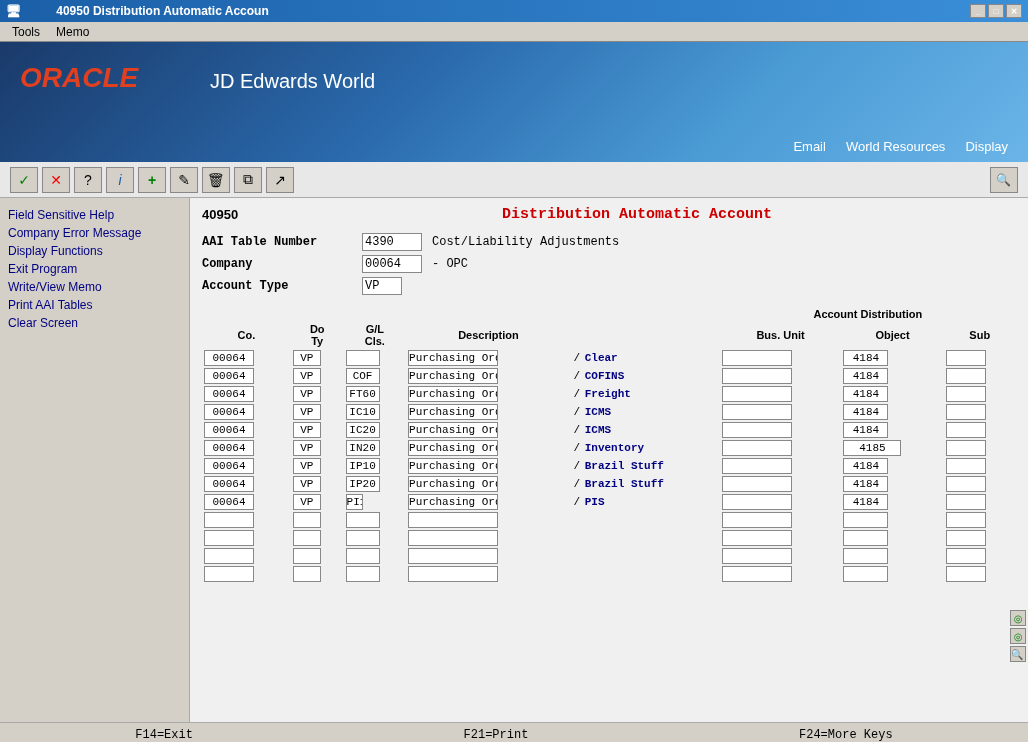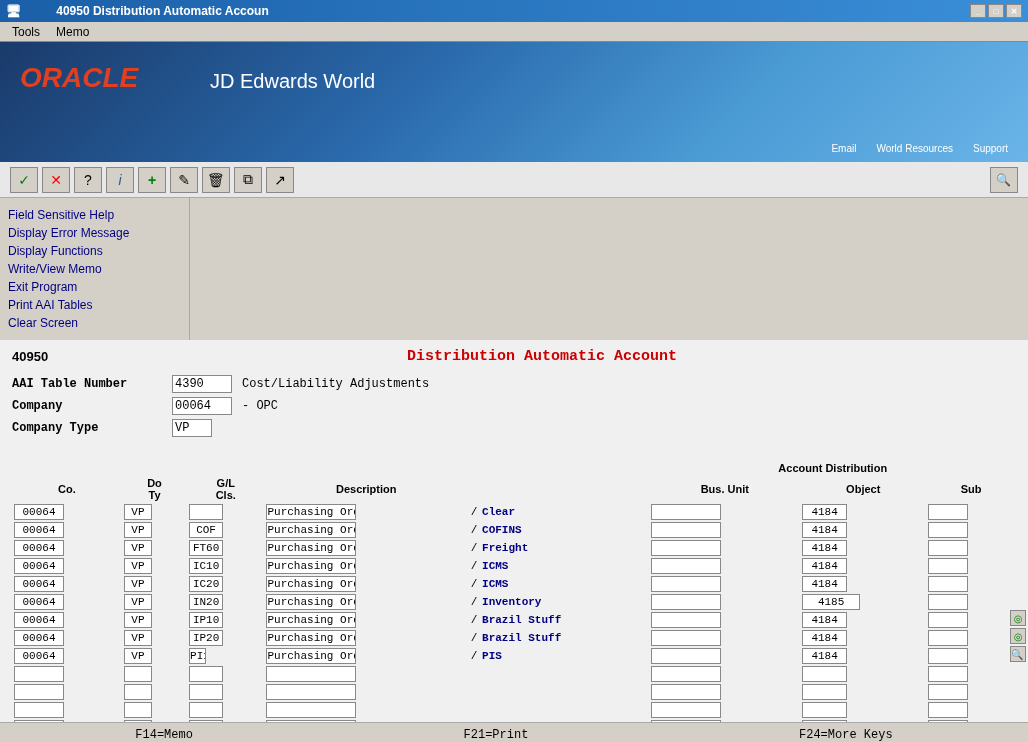--- a/index.html
+++ b/index.html
@@ -65,21 +65,21 @@
       color: white;
       font-size: 20px;
     }
     #header-nav {
       position: absolute;
       bottom: 8px;
       right: 20px;
       display: flex;
       gap: 20px;
       color: white;
-      font-size: 10px;
+      font-size: 13px;
     }
     .header-nav-item { cursor: pointer; }
 
     
     #toolbar {
       background: #e8e8e8;
       height: 36px;
       border-bottom: 1px solid #aaa;
       display: flex;
       align-items: center;
@@ -100,21 +100,20 @@
       background: #d4d0c8;
       border: 1px solid #888;
       display: flex; align-items: center; justify-content: center;
       cursor: pointer;
     }
 
     
     #main-container {
       display: flex;
       height: calc(742px - 22px - 20px - 120px - 36px - 24px);
-      flex-direction: column;
     }
 
     
     #sidebar {
       width: 190px;
       background: #d4d0c8;
       border-right: 1px solid #aaa;
       padding: 8px 4px;
       flex-shrink: 0;
     }
@@ -230,45 +229,45 @@
 </div>
 
 <div id="oracle-header">
   <div id="oracle-logo">
     <span style="color:#e04020;">ORACLE</span>
   </div>
   <div id="jde-text">JD Edwards World</div>
   <div id="header-nav">
     <span class="header-nav-item">Email</span>
     <span class="header-nav-item">World Resources</span>
-    <span class="header-nav-item">Support</span>
+    <span class="header-nav-item">Display</span>
   </div>
 </div>
 
 <div id="toolbar">
   <div class="toolbar-btn" style="color:green;">✓</div>
   <div class="toolbar-btn" style="color:red;">✕</div>
   <div class="toolbar-btn">?</div>
   <div class="toolbar-btn" style="color:#1a5fa8; font-style:italic;">i</div>
   <div class="toolbar-btn" style="color:green; font-weight:bold;">+</div>
   <div class="toolbar-btn">✎</div>
   <div class="toolbar-btn">🗑</div>
   <div class="toolbar-btn">⧉</div>
   <div class="toolbar-btn">↗</div>
   <div class="toolbar-search" style="margin-left:auto;">🔍</div>
 </div>
 
 <div id="main-container" style="display:flex; height:524px;">
 
   <div id="sidebar">
     <div class="sidebar-item">Field Sensitive Help</div>
-    <div class="sidebar-item">Display Error Message</div>
+    <div class="sidebar-item">Company Error Message</div>
     <div class="sidebar-item">Display Functions</div>
+    <div class="sidebar-item">Exit Program</div>
     <div class="sidebar-item">Write/View Memo</div>
-    <div class="sidebar-item">Exit Program</div>
     <div class="sidebar-item">Print AAI Tables</div>
     <div class="sidebar-item">Clear Screen</div>
   </div>
 
   <div id="content" style="position:relative;">
 
     <div style="display:flex; align-items:center; margin-bottom:10px;">
       <span class="form-id" style="margin-right:20px;">40950</span>
       <span class="form-title" style="flex:1; text-align:center;">Distribution Automatic Account</span>
     </div>
@@ -280,25 +279,25 @@
       <span class="field-desc" style="font-family:'Courier New',monospace; color:#000;">Cost/Liability Adjustments</span>
     </div>
 
     <div class="field-row">
       <span class="field-label">Company</span>
       <input type="text" class="field-input" style="width: 60px;" value="00064">
       <span class="field-desc" style="font-family:'Courier New',monospace;">- OPC</span>
     </div>
 
     <div class="field-row">
-      <span class="field-label">Company Type</span>
+      <span class="field-label">Account Type</span>
       <input type="text" class="field-input" style="width: 40px;" value="VP">
     </div>
 
-    <table class="data-table" style="margin-top:24px;">
+    <table class="data-table" style="margin-top:12px;">
       <thead>
         <tr>
           <td colspan="3" style="text-align:center; padding-bottom:0;"></td>
           <td style="text-align:center; padding-bottom:0;"></td>
           <td colspan="2" style="text-align:center; padding-bottom:0;"></td>
           <td colspan="3" style="text-align:center; font-weight:bold; font-family:Arial,sans-serif; font-size:11px;">Account Distribution</td>
         </tr>
         <tr>
           <th>Co.</th>
           <th>Do<br>Ty</th>
@@ -460,16 +459,16 @@
 
     <div style="position:absolute; right:2px; bottom:60px; display:flex; flex-direction:column; gap:2px;">
       <div class="scroll-icon" style="color:#008000; font-size:10px;">◎</div>
       <div class="scroll-icon" style="color:#008000; font-size:10px;">◎</div>
       <div class="scroll-icon" style="color:#888; font-size:10px;">🔍</div>
     </div>
   </div>
 </div>
 
 <div id="function-bar">
-  <span style="cursor:pointer;">F14=Memo</span>
+  <span style="cursor:pointer;">F14=Exit</span>
   <span style="cursor:pointer;">F21=Print</span>
   <span style="cursor:pointer;">F24=More Keys</span>
 </div>
 
 </body></html>

